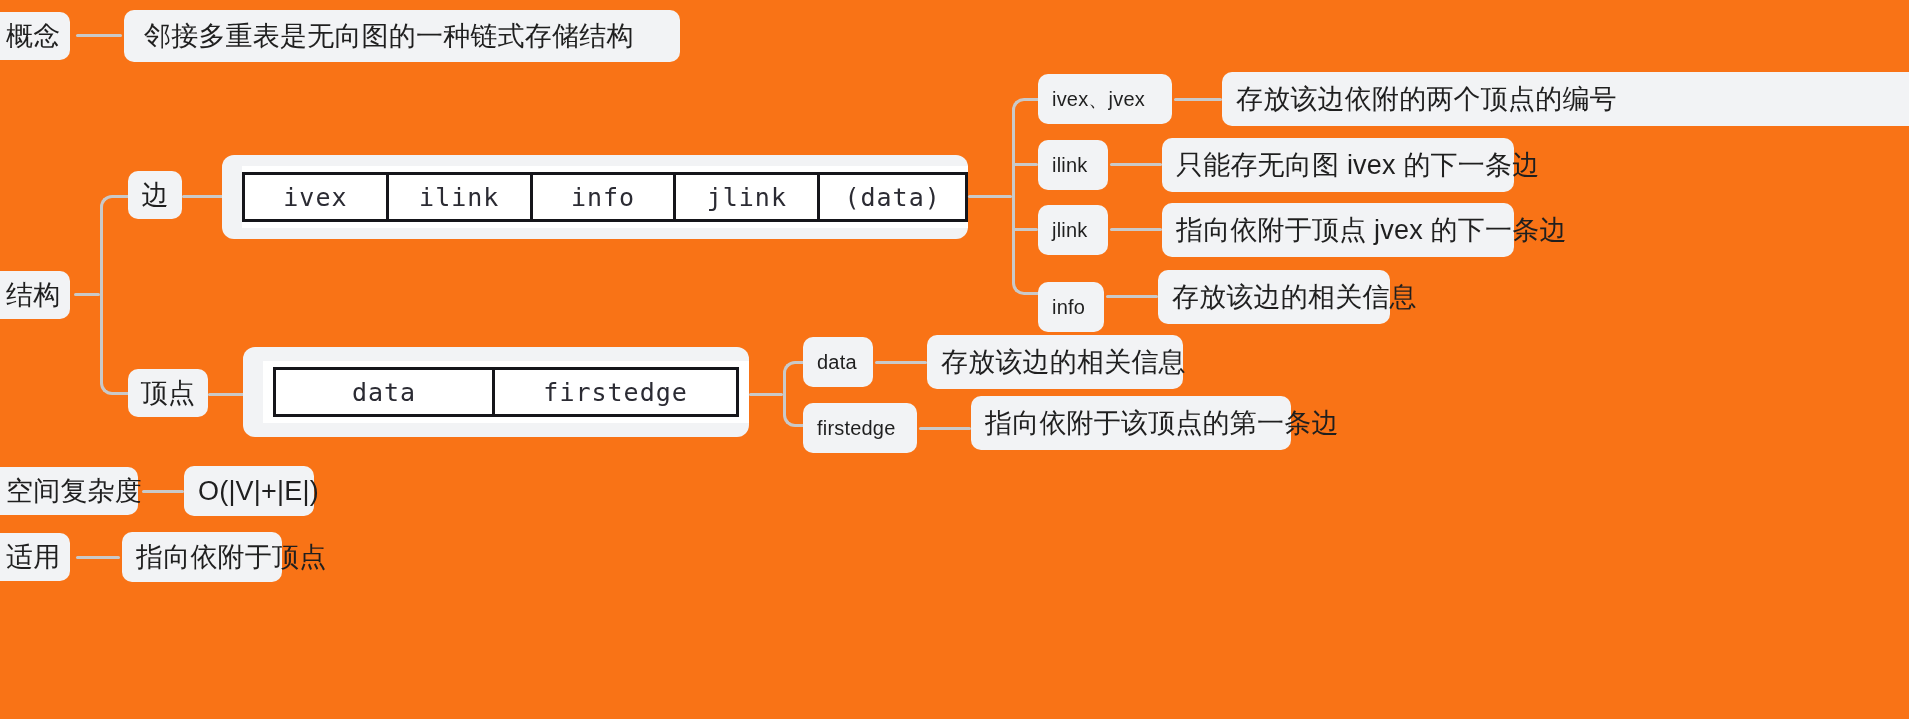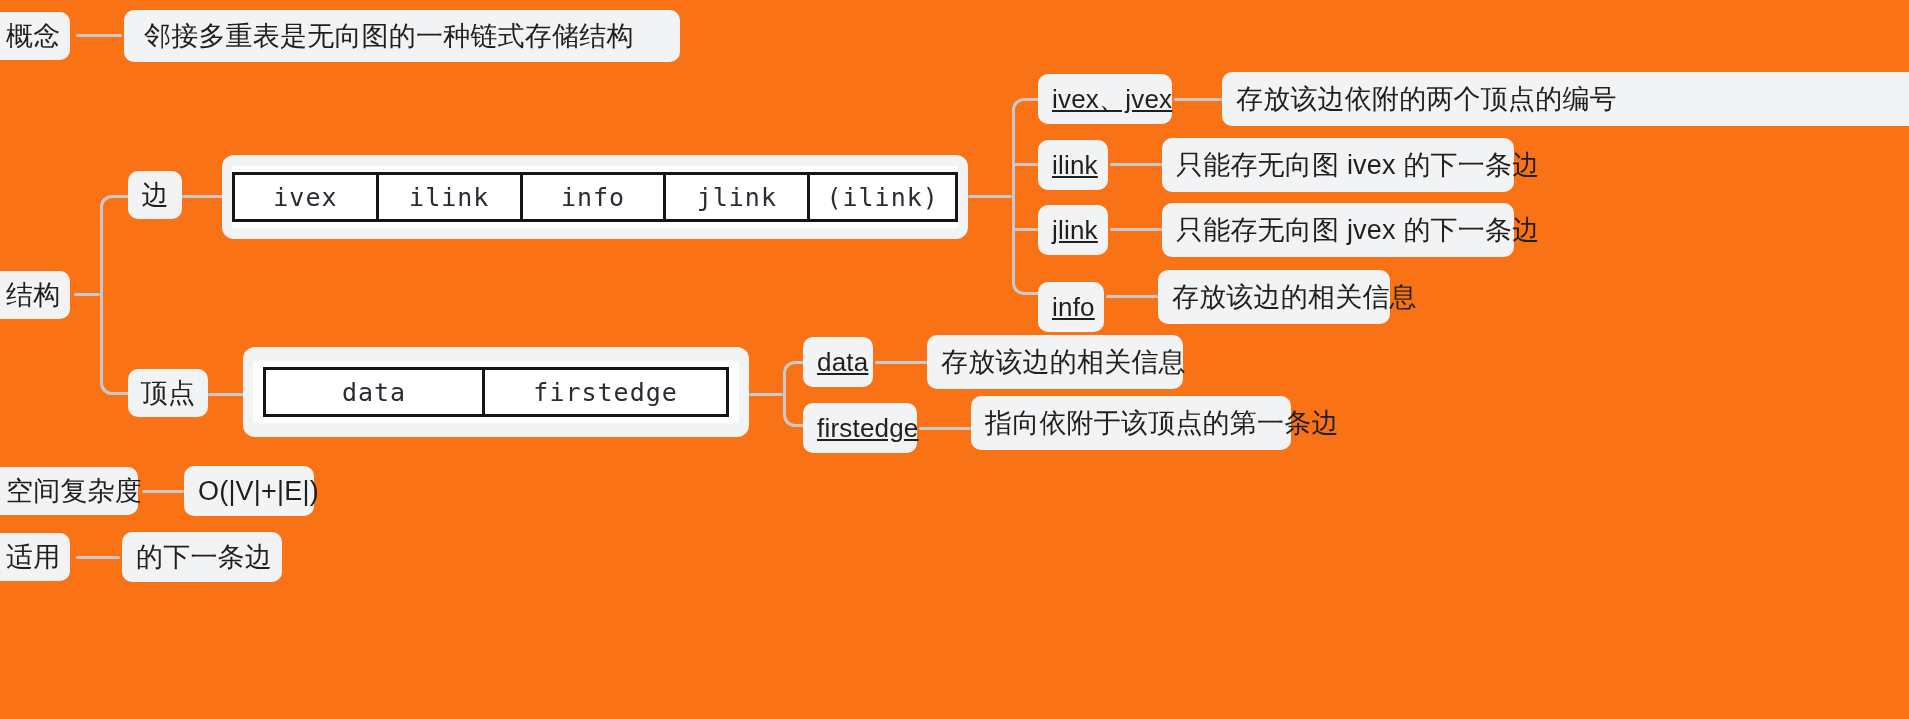--- a/index.html
+++ b/index.html
@@ -23,21 +23,21 @@
     display: flex;
     align-items: center;
     box-sizing: border-box;
     background: #f2f3f5;
     border-radius: 10px;
     color: #1f1f1f;
     white-space: nowrap;
     letter-spacing: 0.2px;
   }
   .node.cn   { font-size: 27px; }
-  .node.en   { font-size: 26px; text-decoration: underline; }
+  .node.en   { font-size: 20px; }
 
   
   .hline {
     position: absolute;
     background: #c9c9c9;
     height: 3px;
     border-radius: 2px;
   }
   
   .elbow {
@@ -49,21 +49,21 @@
   }
 
   
   .tablewrap {
     position: absolute;
     background: #f2f3f5;
     border-radius: 12px;
     box-sizing: border-box;
     display: flex;
     align-items: center;
-    justify-content: center;
+    justify-content: flex-end;
   }
   .tableinner {
     background: #ffffff;
     box-sizing: border-box;
     display: flex;
     align-items: center;
     justify-content: center;
   }
   .rec {
     display: flex;
@@ -107,21 +107,21 @@
               justify-content:center;">边</div>
   <div class="hline" style="left:182px; top:195px; width:48px;"></div>
 
   <div class="tablewrap" style="left:222px; top:155px; width:746px; height:84px;">
     <div class="tableinner" style="width:726px; height:62px;">
       <div class="rec" style="width:726px; height:50px;">
         <div class="cell" style="width:145px;">ivex</div>
         <div class="cell" style="width:145px;">ilink</div>
         <div class="cell" style="width:145px;">info</div>
         <div class="cell" style="width:145px;">jlink</div>
-        <div class="cell" style="width:146px;">(ilink)</div>
+        <div class="cell" style="width:146px;">(data)</div>
       </div>
     </div>
   </div>
 
   <div class="hline" style="left:968px; top:195px; width:44px;"></div>
   <div class="elbow" style="left:1012px; top:98px; width:26px; height:97px;
               border-left-width:3px; border-top-width:3px;
               border-top-left-radius:12px;"></div>
   <div class="elbow" style="left:1012px; top:195px; width:26px; height:100px;
               border-left-width:3px; border-bottom-width:3px;
@@ -132,21 +132,21 @@
   <div class="node en" style="left:1038px; top:74px; width:134px; height:50px; padding-left:14px;">ivex、jvex</div>
   <div class="hline" style="left:1174px; top:98px; width:48px;"></div>
   <div class="node cn" style="left:1222px; top:72px; width:700px; height:54px; padding-left:14px;">存放该边依附的两个顶点的编号</div>
 
   <div class="node en" style="left:1038px; top:140px; width:70px; height:50px; padding-left:14px;">ilink</div>
   <div class="hline" style="left:1110px; top:163px; width:52px;"></div>
   <div class="node cn" style="left:1162px; top:138px; width:352px; height:54px; padding-left:14px;">只能存无向图 ivex 的下一条边</div>
 
   <div class="node en" style="left:1038px; top:205px; width:70px; height:50px; padding-left:14px;">jlink</div>
   <div class="hline" style="left:1110px; top:228px; width:52px;"></div>
-  <div class="node cn" style="left:1162px; top:203px; width:352px; height:54px; padding-left:14px;">只能存无向图 jvex 的下一条边</div>
+  <div class="node cn" style="left:1162px; top:203px; width:352px; height:54px; padding-left:14px;">指向依附于顶点 jvex 的下一条边</div>
 
   <div class="node en" style="left:1038px; top:282px; width:66px; height:50px; padding-left:14px;">info</div>
   <div class="hline" style="left:1106px; top:295px; width:52px;"></div>
   <div class="node cn" style="left:1158px; top:270px; width:232px; height:54px; padding-left:14px;">存放该边的相关信息</div>
 
   <div class="node cn" style="left:128px; top:369px; width:80px; height:48px;
               justify-content:center;">顶点</div>
   <div class="hline" style="left:208px; top:393px; width:44px;"></div>
 
   <div class="tablewrap" style="left:243px; top:347px; width:506px; height:90px;">
@@ -173,15 +173,15 @@
   <div class="node en" style="left:803px; top:403px; width:114px; height:50px; padding-left:14px;">firstedge</div>
   <div class="hline" style="left:919px; top:427px; width:52px;"></div>
   <div class="node cn" style="left:971px; top:396px; width:320px; height:54px; padding-left:14px;">指向依附于该顶点的第一条边</div>
 
   <div class="node cn" style="left:-14px; top:467px; width:152px; height:48px; padding-left:20px;">空间复杂度</div>
   <div class="hline" style="left:142px; top:490px; width:42px;"></div>
   <div class="node cn" style="left:184px; top:466px; width:130px; height:50px; padding-left:14px;">O(|V|+|E|)</div>
 
   <div class="node cn" style="left:-14px; top:533px; width:84px; height:48px; padding-left:20px;">适用</div>
   <div class="hline" style="left:76px; top:556px; width:44px;"></div>
-  <div class="node cn" style="left:122px; top:532px; width:160px; height:50px; padding-left:14px;">的下一条边</div>
+  <div class="node cn" style="left:122px; top:532px; width:160px; height:50px; padding-left:14px;">指向依附于顶点</div>
 
 </div>
 
 </body></html>

